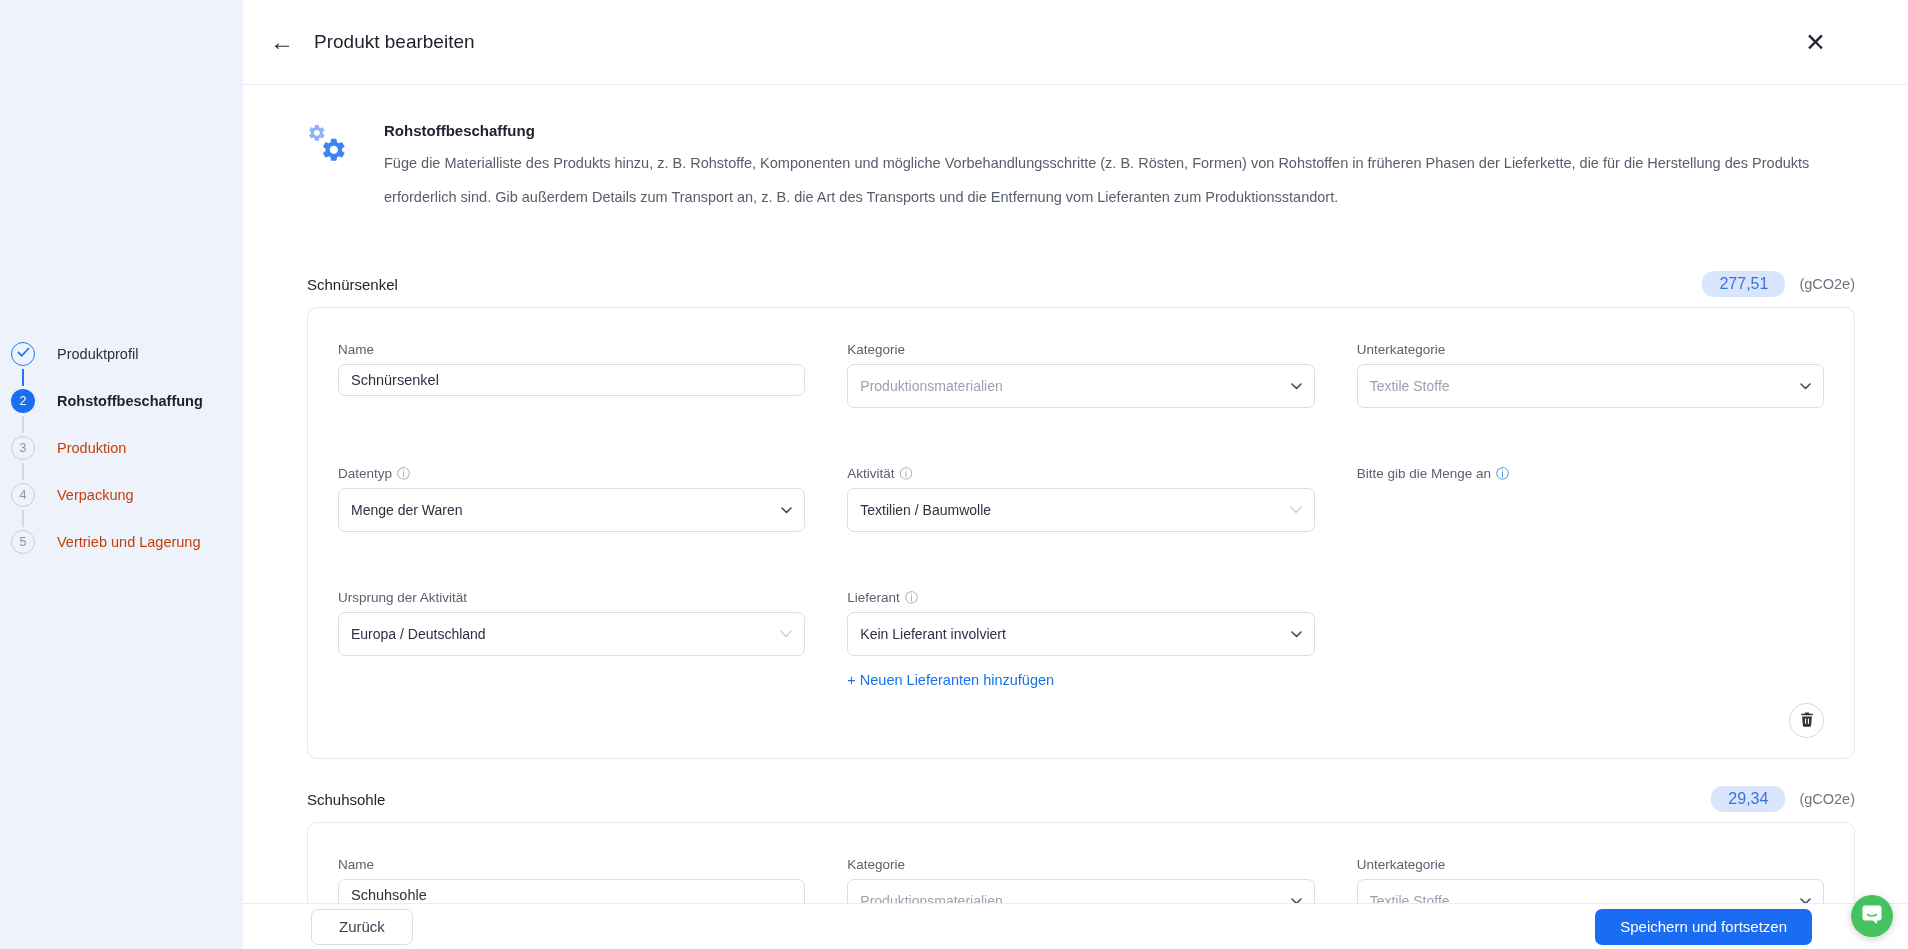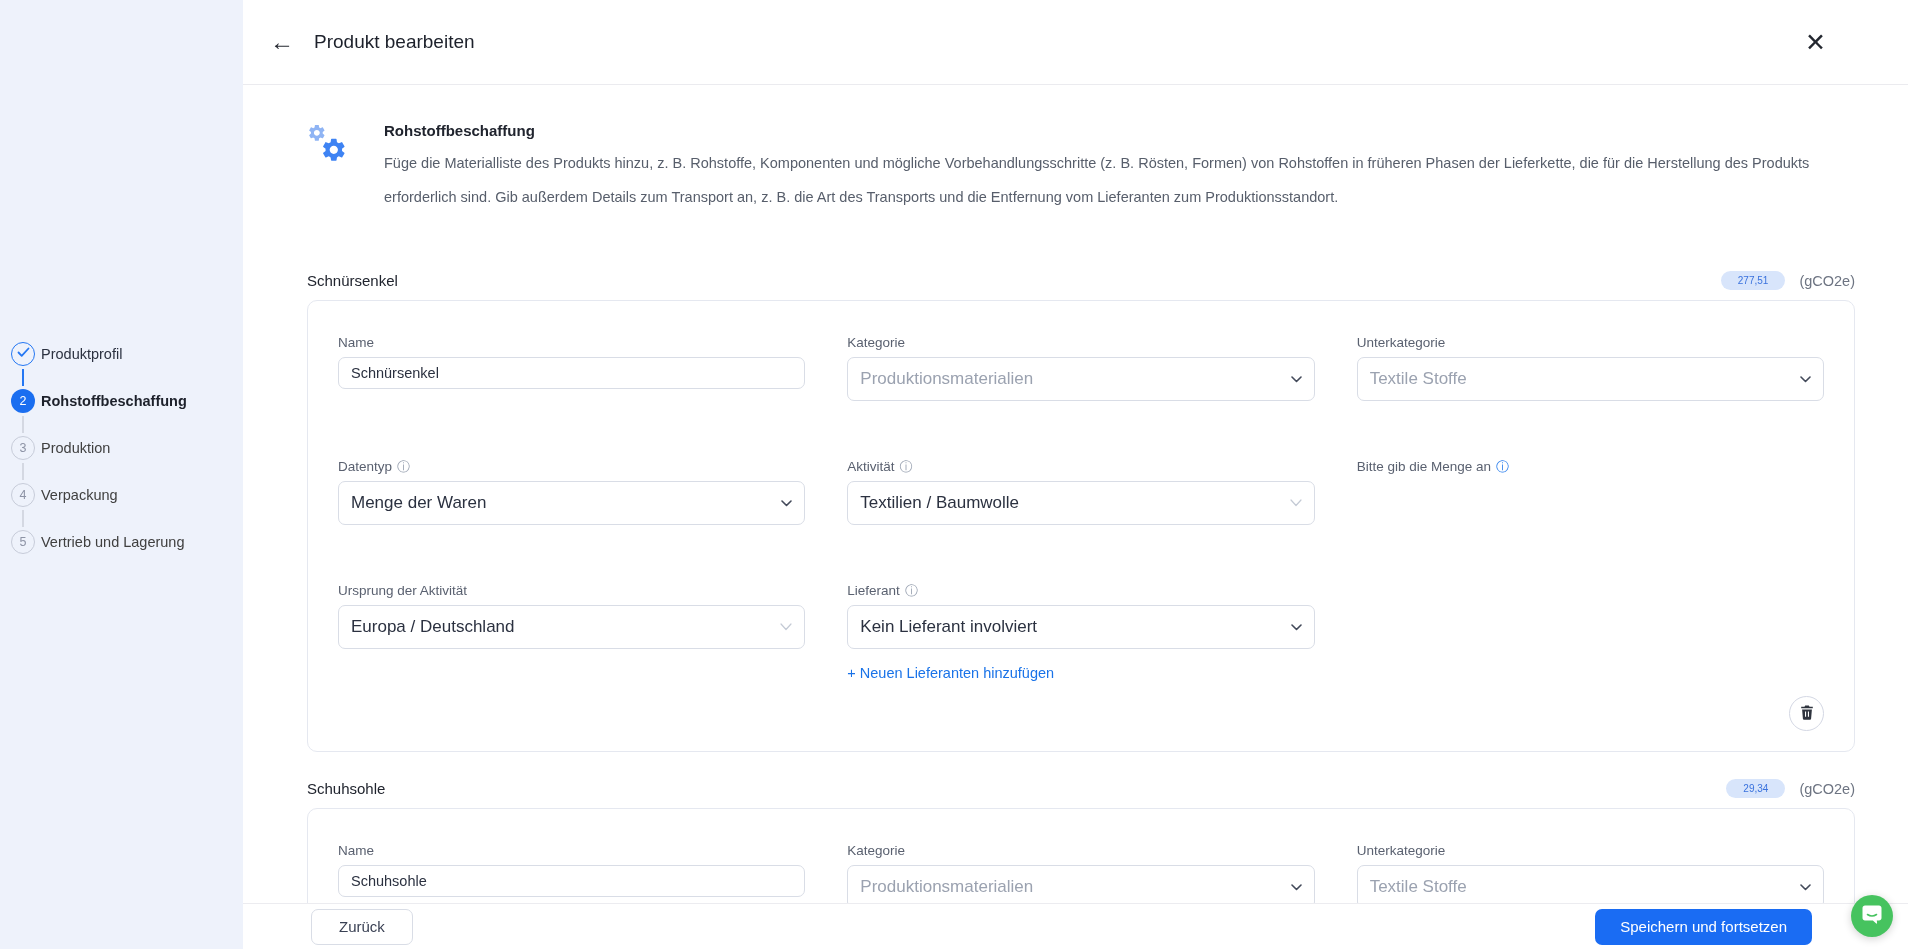--- a/index.html
+++ b/index.html
@@ -1,60 +1,60 @@
 <!DOCTYPE html>
 <html><head>
 <meta charset="utf-8">
 <style>
   html,body{margin:0;padding:0;overflow:hidden;}
   body{width:1908px;height:949px;font-family:"Liberation Sans",sans-serif;background:#fff;color:#2b3140;position:relative;}
 
   
   .sidebar{position:fixed;left:0;top:0;bottom:0;width:243px;background:#eef2fb;z-index:5;}
   .stepper{position:absolute;top:342px;left:11px;}
-  .step{display:flex;align-items:center;gap:6px;height:24px;cursor:pointer;text-align:right;}
+  .step{display:flex;align-items:center;gap:22px;height:24px;cursor:pointer;text-align:right;}
   .step-circle{width:24px;height:24px;border-radius:50%;display:flex;align-items:center;justify-content:center;font-size:12.5px;box-sizing:border-box;flex:0 0 24px;}
   .step.done .step-circle{border:1.5px solid #2477f3;background:transparent;}
   .step.active .step-circle{background:#1a6ef0;color:#fff;font-weight:500;}
   .step.upcoming .step-circle{border:1px solid #c7ccd9;color:#8d93a5;}
   .step-label{font-size:14.5px;white-space:nowrap;}
   .step.done .step-label{color:#2b3140;}
   .step.active .step-label{color:#1d212b;font-weight:600;}
-  .step.upcoming .step-label{color:#404040;}
+  .step.upcoming .step-label{color:#c2410c;}
   .connector{width:2px;height:17px;margin:3px 0 3px 11px;}
   .connector.blue{background:#2477f3;}
   .connector.gray{background:#d4d8e2;}
 
   
   .main{margin-left:243px;height:100%;position:relative;}
   .topbar{height:85px;display:flex;align-items:center;padding:0 0 0 27px;border-bottom:1px solid #ebebef;box-sizing:border-box;}
   .back-btn{font-size:24px;color:#23272f;cursor:pointer;line-height:1;background:none;border:none;padding:0;font-family:inherit;}
   .topbar-title{font-size:19px;font-weight:500;color:#1d212b;margin-left:20px;}
   .close-btn{margin-left:auto;margin-right:82px;font-size:25px;color:#23272f;cursor:pointer;background:none;border:none;padding:0;line-height:1;font-family:inherit;}
 
   .content{padding:35px 53px 0 64px;}
   .intro{display:flex;gap:29px;}
   .intro-icon{flex:0 0 48px;padding-top:2px;}
   .intro-title{font-size:15px;font-weight:700;color:#20242e;margin:2px 0 7px;}
   .intro-desc{font-size:14.5px;color:#575e6b;line-height:34px;max-width:1440px;}
 
   .section-head{display:flex;align-items:center;margin-top:57px;}
   .section-head.tight{margin-top:27px;}
   .section-title{font-size:15px;color:#20242e;}
-  .badge{margin-left:auto;background:#d8e5fb;color:#3a72dd;font-size:10px;padding:4px 17px;border-radius:12px;}
+  .badge{margin-left:auto;background:#d8e5fb;color:#3a72dd;font-size:16px;padding:4px 17px;border-radius:12px;}
   .badge-unit{font-size:14.5px;color:#6d7482;margin-left:14px;}
 
   .card{border:1px solid #e5e8f0;border-radius:10px;margin-top:10px;padding:34px 30px 20px;background:#fff;}
   .fgrid{display:grid;grid-template-columns:1fr 1fr 1fr;column-gap:42px;margin-bottom:58px;}
   .fgrid.last{margin-bottom:0;}
   .flabel{font-size:13.5px;color:#5a6170;margin-bottom:7px;display:flex;align-items:center;gap:5px;white-space:nowrap;}
   .info-i{font-size:13px;color:#9aa3b2;line-height:1;}
   .info-i.blue{color:#2f80ed;}
   .text-input{width:100%;height:32px;border:1px solid #d9dde6;border-radius:7px;font-size:14.5px;padding:0 12px;box-sizing:border-box;color:#2b3140;font-family:inherit;outline:none;background:#fff;}
-  .sel{height:44px;border:1px solid #d9dde6;border-radius:7px;font-size:17px;padding:12px 12px;display:flex;align-items:center;justify-content:space-between;box-sizing:border-box;background:#fff;cursor:pointer;}
+  .sel{height:44px;border:1px solid #d9dde6;border-radius:7px;font-size:14px;padding:12px 12px;display:flex;align-items:center;justify-content:space-between;box-sizing:border-box;background:#fff;cursor:pointer;}
   .sel-value{color:#2b3140;white-space:nowrap;overflow:hidden;}
   .sel.muted .sel-value{color:#9ba2b0;}
   .chev{flex:0 0 auto;margin-left:8px;display:flex;align-items:center;}
 
   .menge-row{display:flex;gap:10px;}
   .num-wrap{flex:1;border:1.5px solid #57a0f8;border-radius:8px;height:32px;box-sizing:border-box;display:flex;overflow:hidden;background:#fff;}
   .num-input{border:none;outline:none;flex:1;min-width:0;padding:0 12px;font-size:14.5px;color:#2b3140;font-family:inherit;}
   .spin{width:27px;border-left:1px solid #e7eaf2;display:flex;flex-direction:column;}
   .spin-btn{flex:1;display:flex;align-items:center;justify-content:center;cursor:pointer;background:#fff;border:none;padding:0;}
   .spin-btn.up{border-bottom:1px solid #e7eaf2;}

